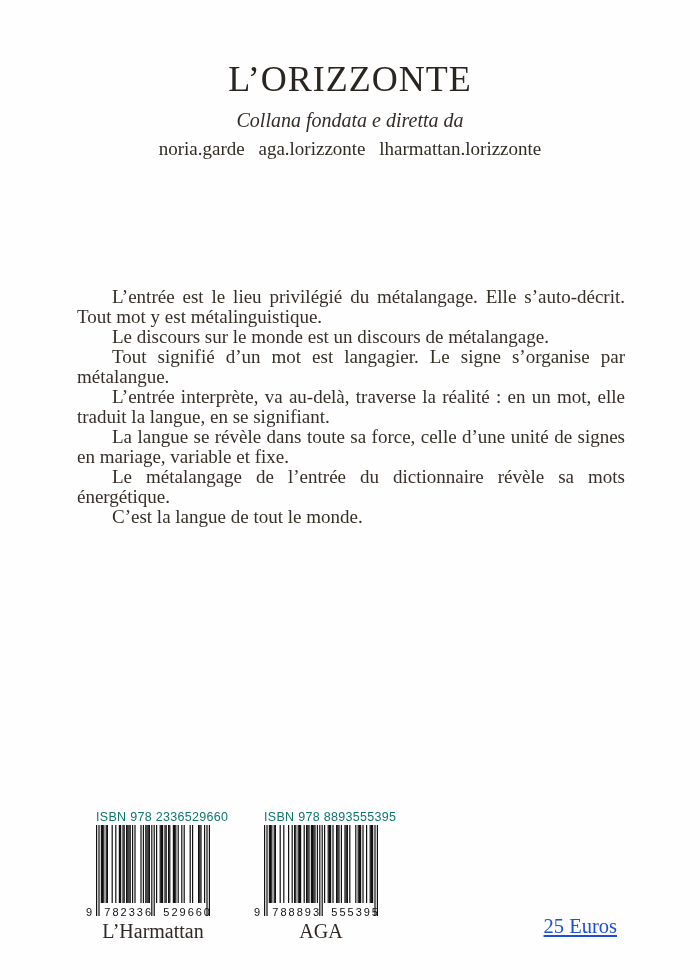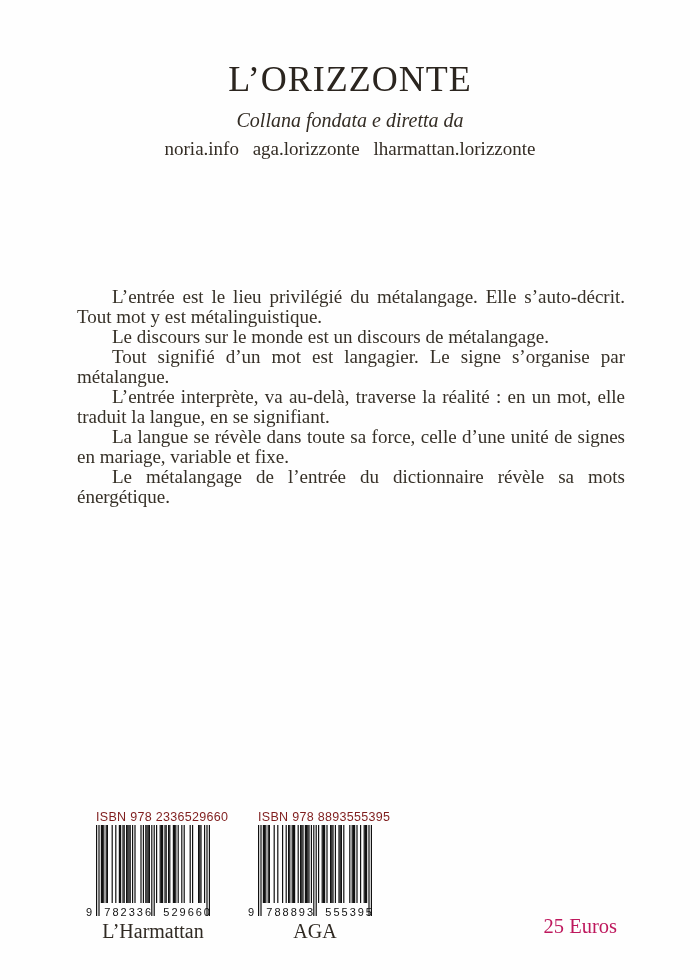--- a/index.html
+++ b/index.html
@@ -23,61 +23,62 @@
   .links{font-size:19px;margin-top:6px;word-spacing:9px;color:#332c24;}
   
   .blurb{
     position:absolute;top:287px;left:77px;width:548px;
     font-size:19px;line-height:20px;text-align:justify;color:#363027;
   }
   .blurb p{margin:0;text-indent:35px;}
   
   .barcode-block{position:absolute;top:810px;width:114px;}
   .barcode-block.left{left:96px;}
-  .barcode-block.right{left:258px;}
+  .barcode-block.right{left:264px;}
   .isbn-label{
     font-family:"Liberation Sans","DejaVu Sans",sans-serif;
-    font-size:12.5px;color:#7f1d1d;text-align:center;white-space:nowrap;
+    font-size:12.5px;color:#0f766e;text-align:center;white-space:nowrap;
     height:15px;line-height:14px;letter-spacing:0.3px;
   }
   .ean{position:relative;width:114px;height:91px;}
   .ean svg{position:absolute;left:0;top:0;width:114px;height:91px;}
   .ean-digits{
     position:absolute;left:-10px;bottom:-2px;width:126px;
     display:flex;justify-content:space-between;
     font-family:"Liberation Sans","DejaVu Sans",sans-serif;
     font-size:11px;color:#111;letter-spacing:2px;
   }
   .ean-digits span{white-space:nowrap;}
   .publisher{
     text-align:center;font-size:20px;margin-top:4px;color:#2f2922;white-space:nowrap;
   }
   .price{
     position:absolute;top:915px;right:83px;
-    font-size:20.5px;color:#be185d;
+    font-size:20.5px;color:#1d4ed8;text-decoration:underline;
   }
 </style>
 </head>
 <body>
 
 <div class="page">
 
   <div class="header">
     <h1 class="title">L’ORIZZONTE</h1>
     <div class="subtitle">Collana fondata e diretta da</div>
-    <div class="links">noria.info aga.lorizzonte lharmattan.lorizzonte</div>
+    <div class="links">noria.garde aga.lorizzonte lharmattan.lorizzonte</div>
   </div>
 
   <div class="blurb">
     <p>L’entrée est le lieu privilégié du métalangage. Elle s’auto-décrit. Tout mot y est métalinguistique.</p>
     <p>Le discours sur le monde est un discours de métalangage.</p>
     <p>Tout signifié d’un mot est langagier. Le signe s’organise par métalangue.</p>
     <p>L’entrée interprète, va au-delà, traverse la réalité : en un mot, elle traduit la langue, en se signifiant.</p>
     <p>La langue se révèle dans toute sa force, celle d’une unité de signes en mariage, variable et fixe.</p>
     <p>Le métalangage de l’entrée du dictionnaire révèle sa mots énergétique.</p>
+    <p>C’est la langue de tout le monde.</p>
   </div>
 
   <div class="barcode-block left">
     <div class="isbn-label">ISBN 978 2336529660</div>
     <div class="ean">
         <svg viewBox="0 0 95 91" preserveAspectRatio="none">
           <rect x="0" y="0" width="1" height="91" fill="#111111"></rect>
           <rect x="2" y="0" width="1" height="91" fill="#111111"></rect>
           <rect x="4" y="0" width="1" height="78" fill="#111111"></rect>
           <rect x="5" y="0" width="1" height="78" fill="#111111"></rect>

